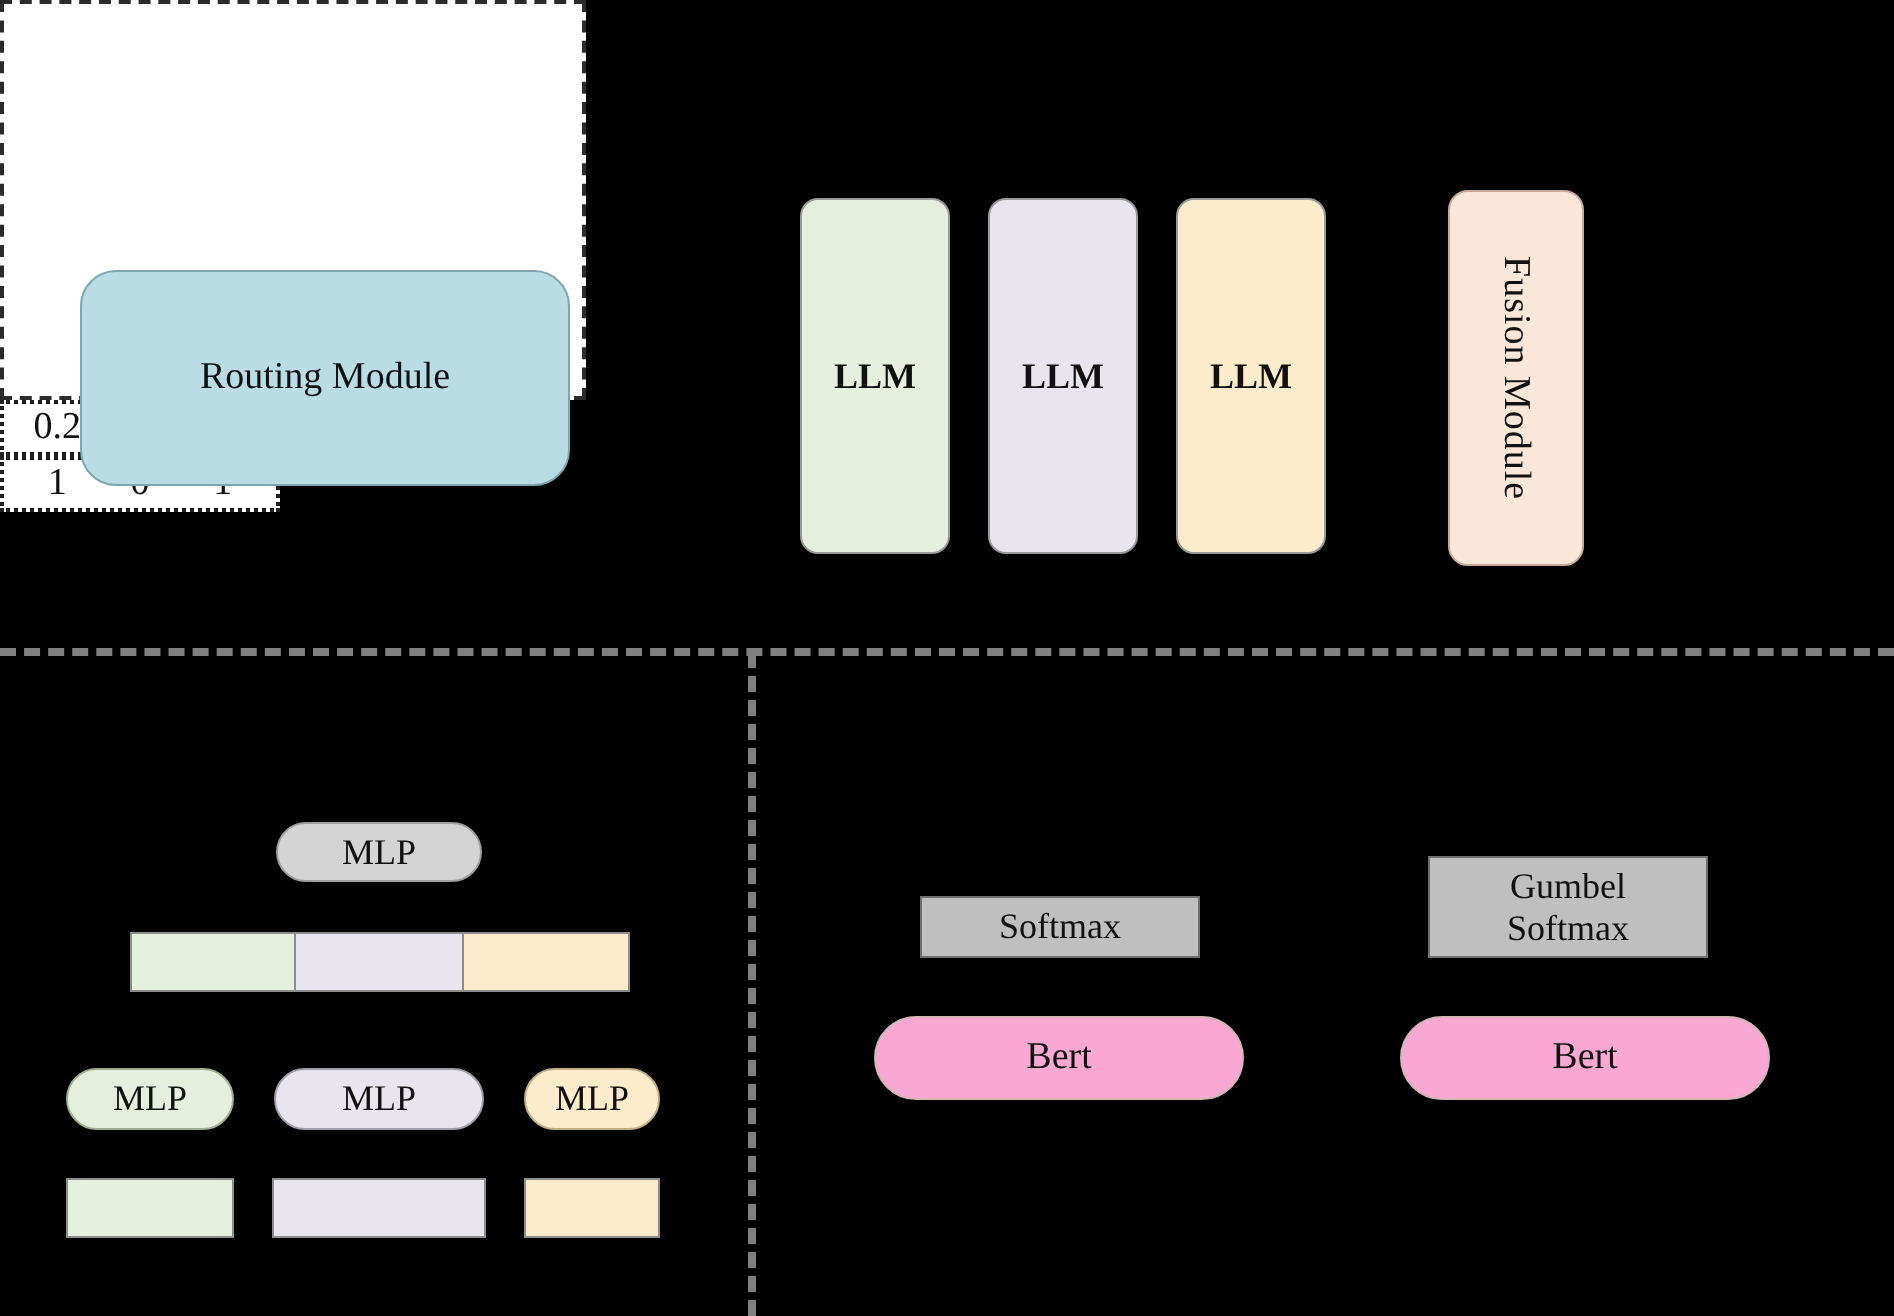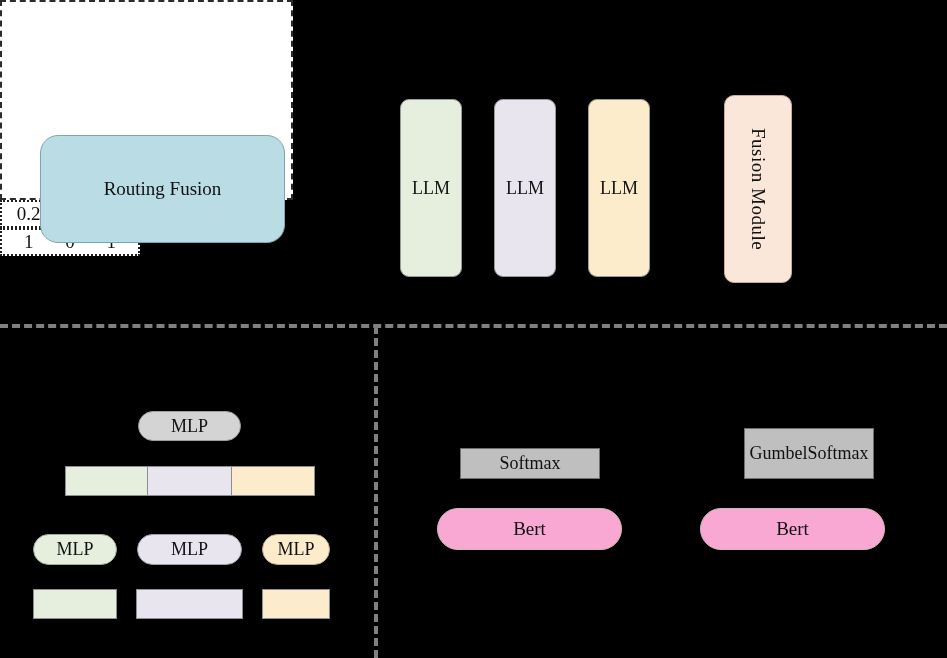--- a/index.html
+++ b/index.html
@@ -47,25 +47,26 @@
     top: 88px;
     width: 293px;
     height: 200px;
     background: #ffffff;
     border: 2px dashed #2b2b2b;
     box-sizing: border-box;
   }
 
   .llm-card {
     top: 99px;
-    width: 62px;
+    width: 75px;
     height: 178px;
     border-radius: 9px;
     border: 1px solid #9a9a9a;
     font-size: 18px;
+    font-weight: bold;
   }
   .llm-card.c1 { left: 400px; background: #e6eede; }
   .llm-card.c2 { left: 494px; background: #e8e5ef; }
   .llm-card.c3 { left: 588px; background: #fceccb; }
 
   .fusion-module {
     left: 724px;
     top: 95px;
     width: 68px;
     height: 188px;
@@ -164,40 +165,40 @@
   .vec-box.v-right { left: 722px; width: 140px; }
   .vec-box span { display: inline-block; }
 
   .op-box {
     background: #bfbfbf;
     border: 1px solid #6f6f6f;
     font-size: 18px;
     box-sizing: border-box;
   }
   .op-box.softmax       { left: 460px; top: 448px; width: 140px; height: 31px; }
-  .op-box.gumbel        { left: 744px; top: 428px; width: 130px; height: 51px; }
+  .op-box.gumbel        { left: 714px; top: 428px; width: 140px; height: 51px; flex-direction: column; }
 
   .bert-pill {
     top: 508px;
     height: 42px;
     background: #f9a8d4;
     border: 1px solid #d3b6b5;
     border-radius: 21px;
     font-size: 19px;
   }
   .bert-pill.b-left  { left: 437px; width: 185px; }
   .bert-pill.b-right { left: 700px; width: 185px; }
 </style>
 </head>
 <body>
 
 <div class="canvas">
 
   <div class="node routing-module">
-    <span>Routing Fusion</span>
+    <span>Routing Module</span>
   </div>
 
   <div class="llm-group"></div>
 
   <div class="node llm-card c1">
     <span>LLM</span>
   </div>
   <div class="node llm-card c2">
     <span>LLM</span>
   </div>

